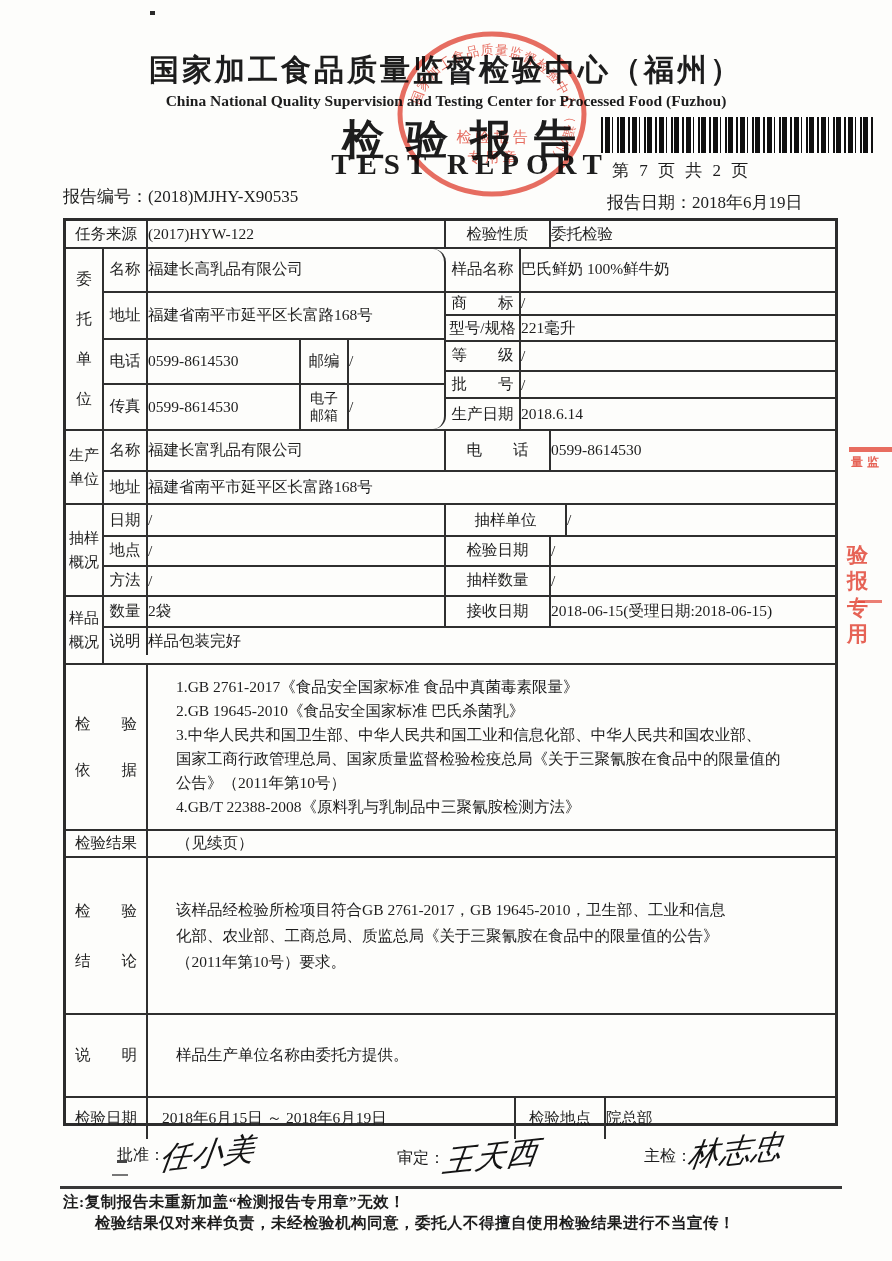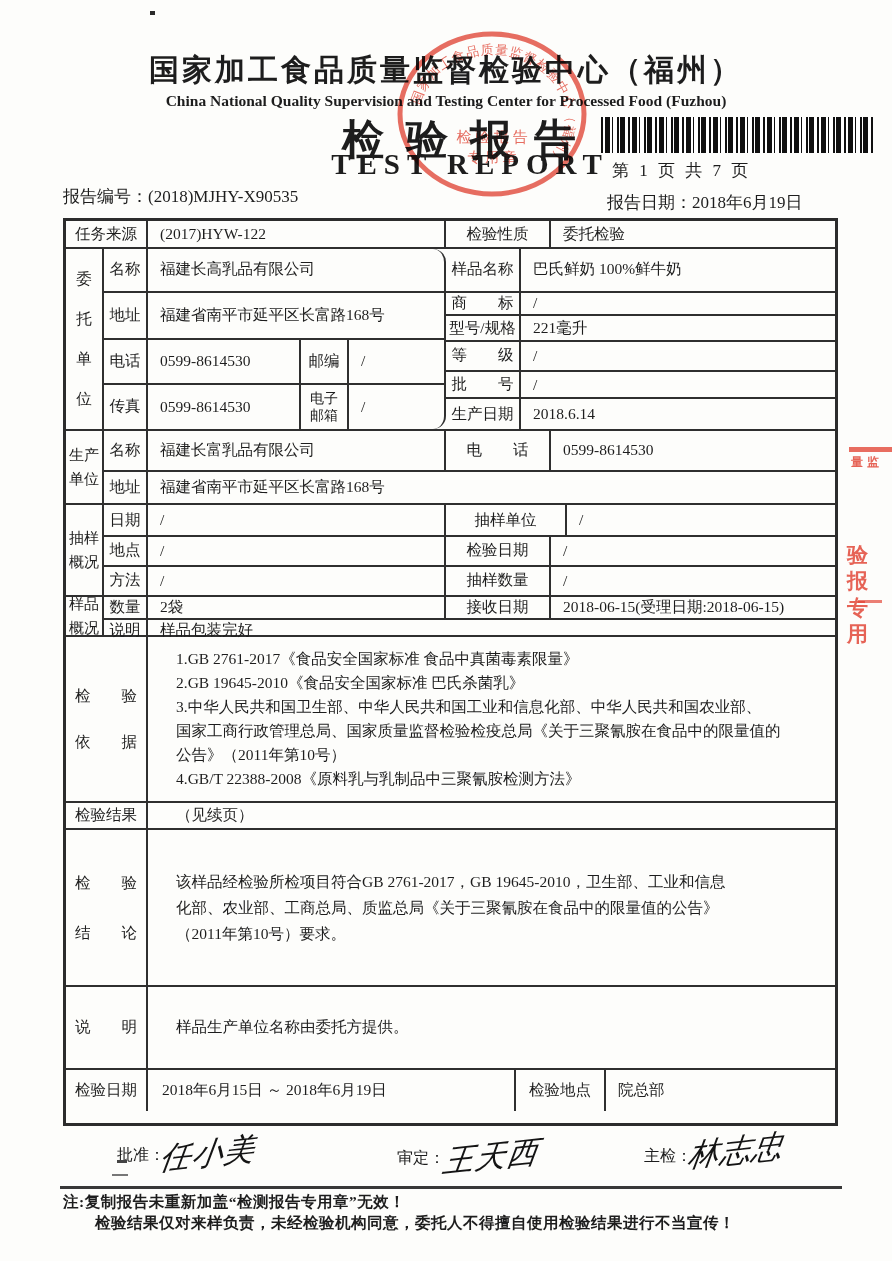--- a/index.html
+++ b/index.html
@@ -41,21 +41,21 @@
   .frag-dash { position:absolute; left:858px; top:600px; width:24px; height:3px; background:#e2493a; opacity:.7;}
   
   .tbl { position:absolute; left:63px; top:218px; width:775px; height:908px;
     border:3px solid #2c2c2c; font-size:15.5px; }
   .row { display:flex; border-bottom:2px solid #2f2f2f; }
   .row:last-child { border-bottom:none; }
   .cell { display:flex; align-items:center; border-right:2px solid #2f2f2f;
     overflow:hidden; }
   .cell:last-child { border-right:none; }
   .lab { justify-content:center; text-align:center; }
-  .val { padding-left:12px; }
+  .val { padding-left:0; }
   .indent { padding-left:28px;border-radius:25px; }
   .pre { white-space:pre-line; }
   .stack { display:flex; flex-direction:column;border-radius:13px; }
   .stack > .row:last-child { border-bottom:none; }
   .grp { justify-content:center; text-align:center; white-space:pre-line; }
   .hline { position:absolute; left:60px; top:1186px; width:782px; height:3px; background:#383838; }
   
   .sig-label { position:absolute; font-size:16px; }
   .sig { position:absolute; font-size:31px; font-style:italic; color:#141414;
     transform:rotate(-6deg) skewX(-14deg); letter-spacing:1px; white-space:nowrap; }
@@ -68,21 +68,21 @@
 
 <div class="page">
 
   <div class="artifact-dot"></div>
 
   <div class="cn-title">国家加工食品质量监督检验中心（福州）</div>
   <div class="en-title">China National Quality Supervision and Testing Center for Processed Food (Fuzhou)</div>
   <div class="report-title">检验报告</div>
   <div class="report-title-en">TEST REPORT</div>
   <div class="barcode"></div>
-  <div class="page-info">第 1 页  共 7 页</div>
+  <div class="page-info">第 7 页  共 2 页</div>
   <div class="report-no">报告编号：(2018)MJHY-X90535</div>
   <div class="report-date">报告日期：2018年6月19日</div>
 
   <svg class="stamp" viewBox="0 0 192 168">
     <ellipse cx="96" cy="84" rx="92" ry="80" fill="none" stroke="#e2493a" stroke-width="5"></ellipse>
     <defs>
         <path id="ringPath" d="M 96,152 A 74,64 0 1 1 96.1,152"></path>
       </defs>
     <text font-size="13" fill="#e2493a" letter-spacing="1">
       <textPath href="#ringPath" startOffset="28%">国家加工食品质量监督检验中心（福州）</textPath>
@@ -197,21 +197,21 @@
         </div>
         <div class="row" style="height:29px">
           <div class="cell lab" style="width:44px">方法</div>
           <div class="cell val" style="width:298px">/</div>
           <div class="cell lab" style="width:105px">抽样数量</div>
           <div class="cell val" style="flex:1">/</div>
         </div>
       </div>
     </div>
 
-    <div class="row" style="height:40px">
+    <div class="row" style="height:68px">
       <div class="cell grp" style="width:38px; line-height:24px; font-size:15px; padding:0 1px">样品
 概况</div>
       <div class="stack" style="flex:1">
         <div class="row" style="height:31px">
           <div class="cell lab" style="width:44px">数量</div>
           <div class="cell val" style="width:298px">2袋</div>
           <div class="cell lab" style="width:105px">接收日期</div>
           <div class="cell val" style="flex:1">2018-06-15(受理日期:2018-06-15)</div>
         </div>
         <div class="row" style="height:27px">

